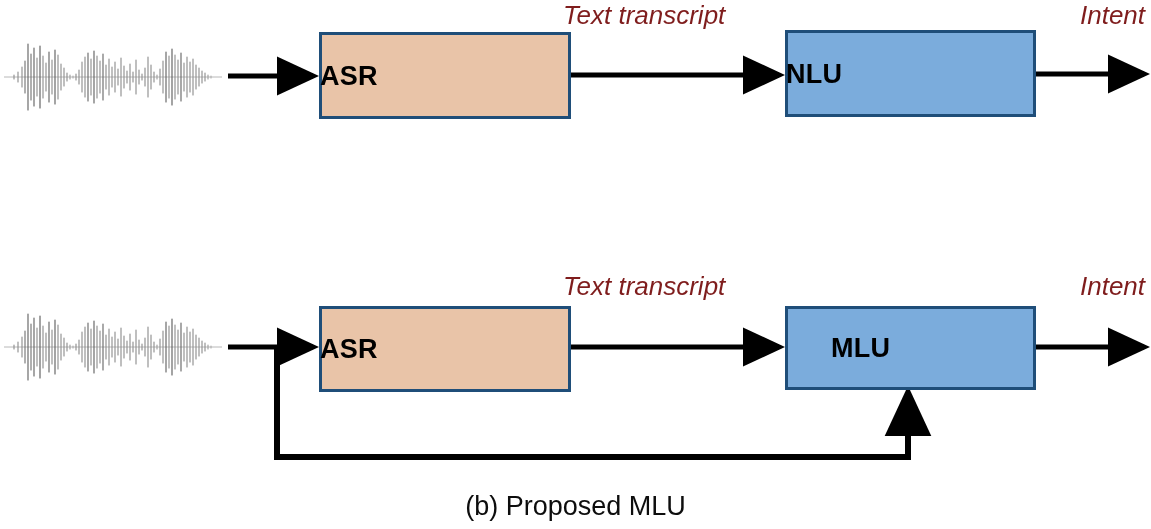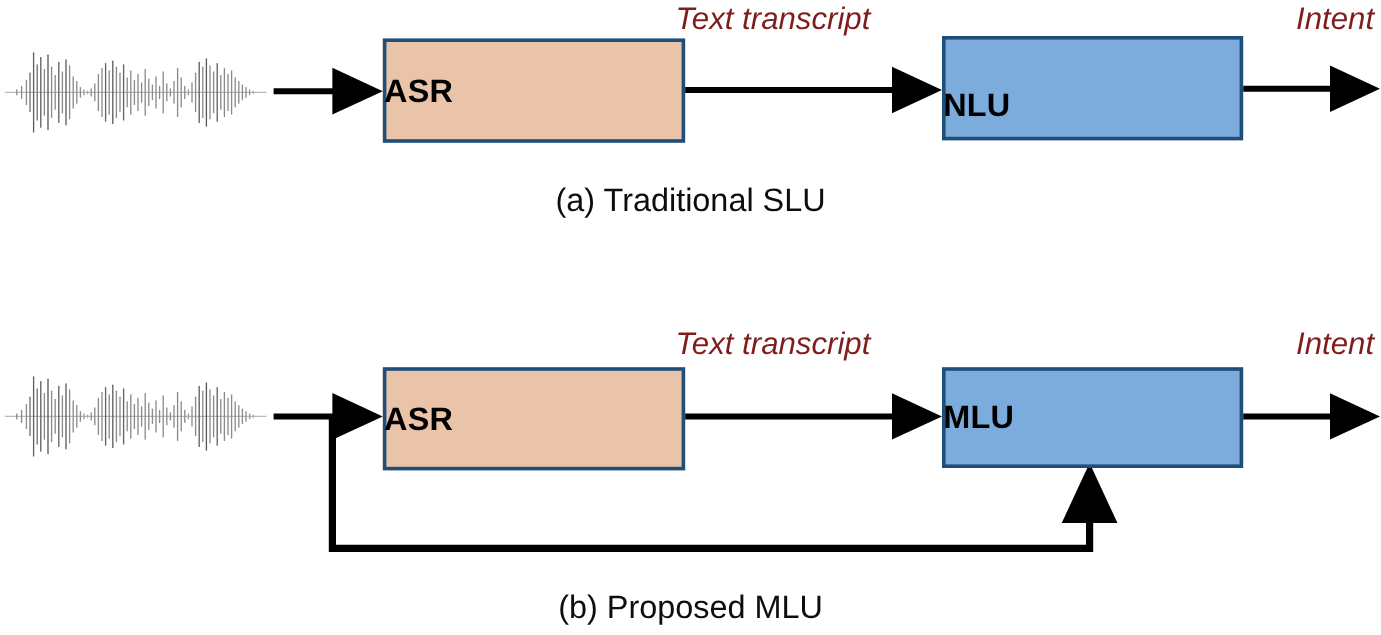--- a/index.html
+++ b/index.html
@@ -159,26 +159,25 @@
       <rect x="320.5" y="33.5" width="249" height="84" fill="#e9c4a8" stroke="#1f4e79" stroke-width="3"></rect>
 
       <line x1="571" y1="75" x2="779" y2="75" stroke="#000000" stroke-width="5" marker-end="url(#arrowA)"></line>
 
       <rect x="786.5" y="31.5" width="248" height="84" fill="#7bacdc" stroke="#1f4e79" stroke-width="3"></rect>
 
       <line x1="1036" y1="74" x2="1144" y2="74" stroke="#000000" stroke-width="5" marker-end="url(#arrowA)"></line>
     </svg>
 
     <div class="proc-box-label" style="left:320px; top:61px; width:250px;">ASR</div>
-    <div class="proc-box-label" style="left:786px; top:73px; width:298px;">NLU</div>
+    <div class="proc-box-label" style="left:786px; top:59px; width:298px;">NLU</div>
 
     <div class="edge-label" style="left:563px; top:0px;">Text transcript</div>
     <div class="edge-label" style="left:1080px; top:0px;">Intent</div>
 
-    <div class="caption" style="top:152px;">(a) Traditional SLU</div>
   </div>
 
   <div class="panel" id="panel-b">
 
     <div class="wave-wrap" style="left:4px; top:39px;">
       <svg width="218" height="86" viewBox="0 0 218 86" xmlns="http://www.w3.org/2000/svg">
         <g stroke="#8a8a8a" stroke-width="1.1" stroke-linecap="round">
           <line x1="0" y1="43" x2="218" y2="43" stroke="#b8b8b8" stroke-width="1"></line>
           <line x1="10" y1="41" x2="10" y2="45"></line>
           <line x1="14" y1="38" x2="14" y2="48"></line>
@@ -267,21 +266,21 @@
       <rect x="320.5" y="42.5" width="249" height="83" fill="#e9c4a8" stroke="#1f4e79" stroke-width="3"></rect>
 
       <line x1="571" y1="82" x2="779" y2="82" stroke="#000000" stroke-width="5" marker-end="url(#arrowB)"></line>
 
       <rect x="786.5" y="42.5" width="248" height="81" fill="#7bacdc" stroke="#1f4e79" stroke-width="3"></rect>
 
       <line x1="1036" y1="82" x2="1144" y2="82" stroke="#000000" stroke-width="5" marker-end="url(#arrowB)"></line>
     </svg>
 
     <div class="proc-box-label" style="left:320px; top:69px; width:250px;">ASR</div>
-    <div class="proc-box-label" style="left:786px; top:68px; width:249px;">MLU</div>
+    <div class="proc-box-label" style="left:831px; top:68px; width:249px;">MLU</div>
 
     <div class="edge-label" style="left:563px; top:6px;">Text transcript</div>
     <div class="edge-label" style="left:1080px; top:6px;">Intent</div>
 
     <div class="caption" style="top:226px;">(b) Proposed MLU</div>
   </div>
 
 </div>
 
 </body></html>

